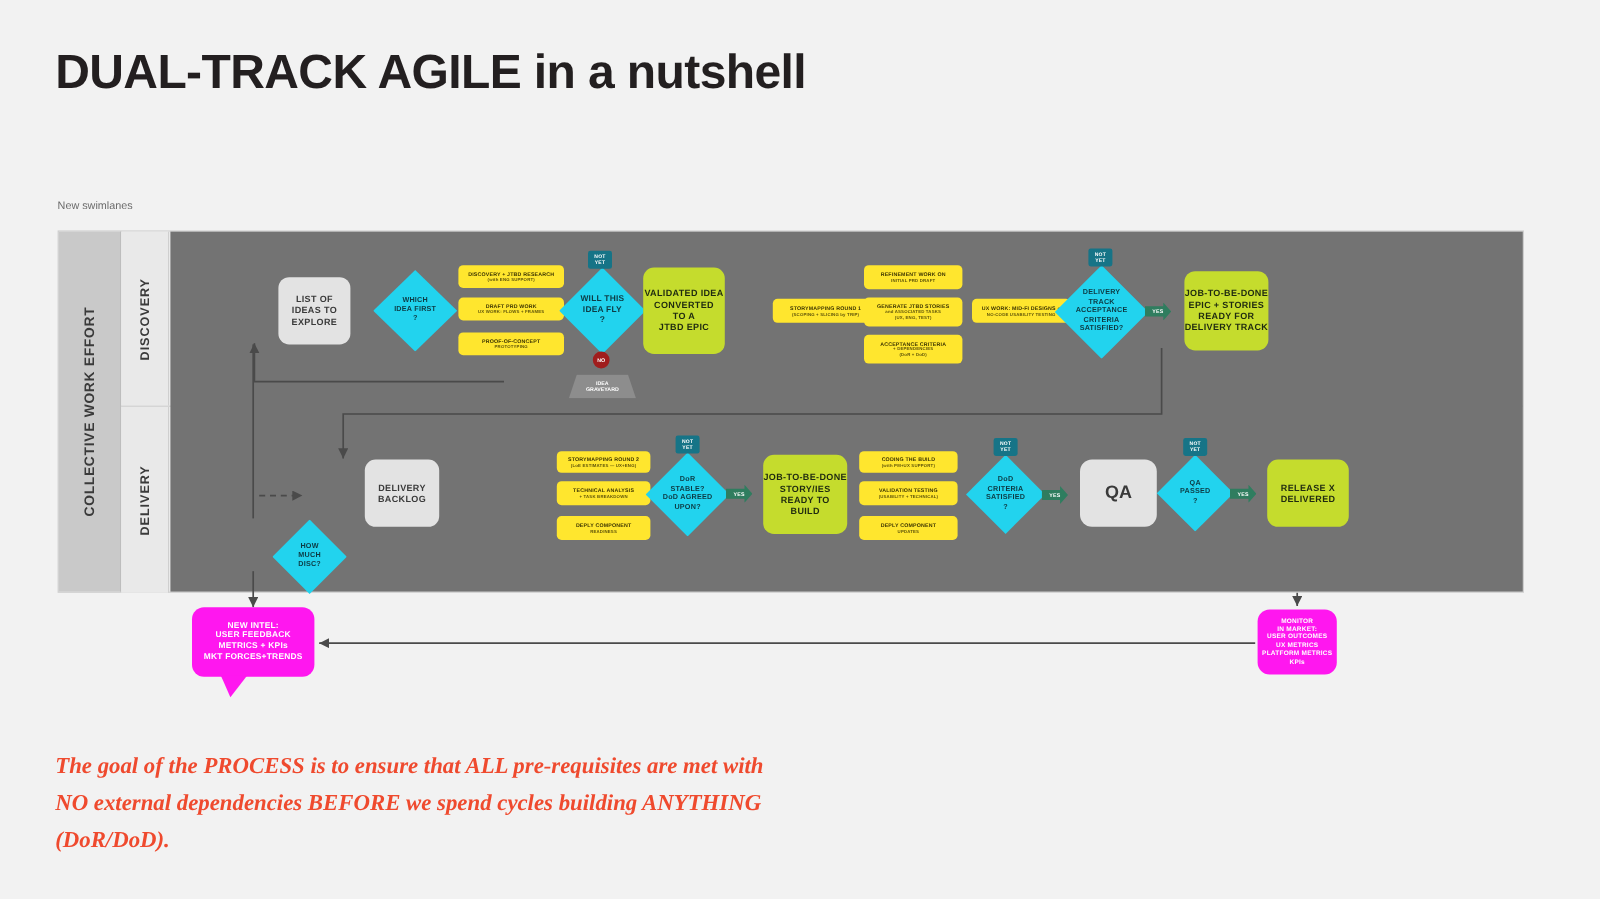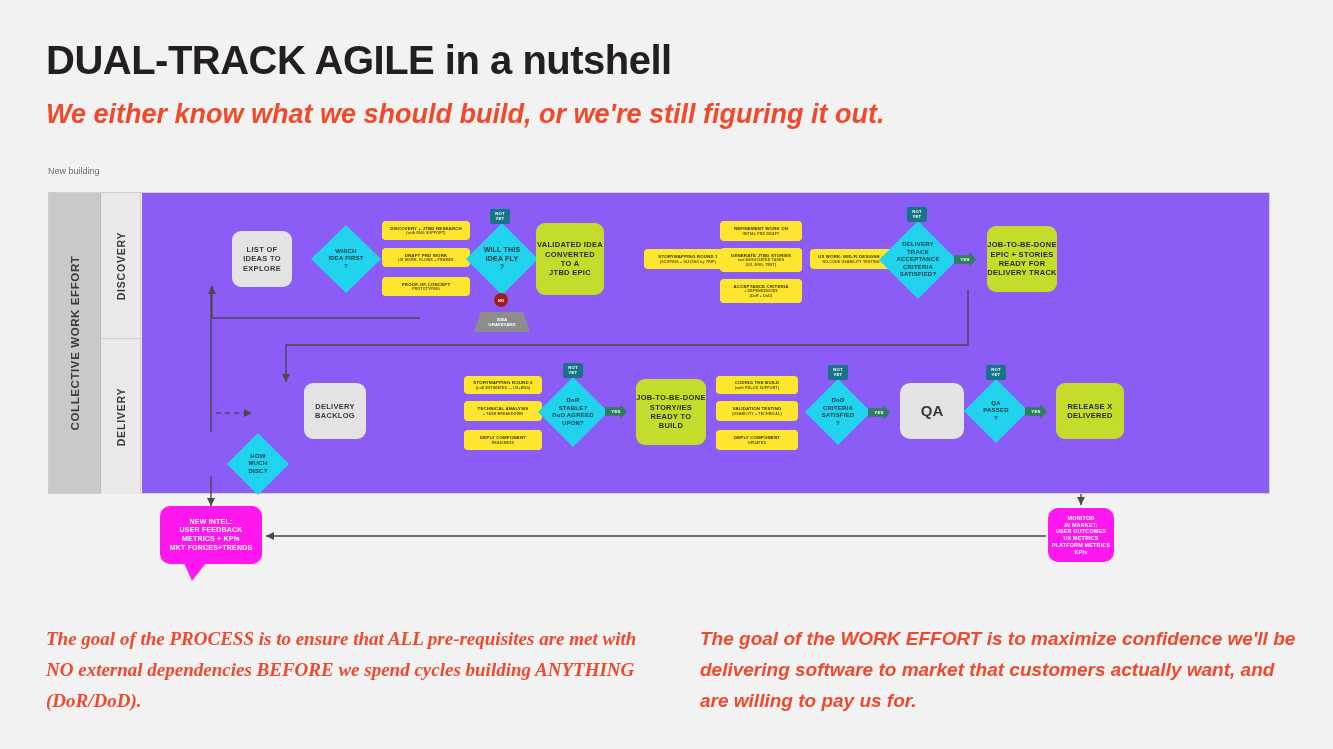--- a/index.html
+++ b/index.html
@@ -50,21 +50,21 @@
     transform:translate(-50%,-50%) rotate(-90deg);
     white-space:nowrap;font-size:10.5px;font-weight:bold;color:#3a3a3a;
     letter-spacing:.8px;
   }
   #lane-discovery{top:0;height:145px;}
   #lane-delivery{top:146px;height:155px;}
   #lane-divider{
     position:absolute;left:52px;right:0;top:145px;height:1px;background:#cfcfcf;
   }
   #lane-canvas{
-    position:absolute;left:93px;top:0;right:0;bottom:0;background:#8b5cf6;
+    position:absolute;left:93px;top:0;right:0;bottom:0;background:#737373;
   }
   .process-tag{
     position:absolute;right:6px;font-size:9.5px;font-weight:bold;
     color:#3a3a3a;letter-spacing:.5px;
   }
   #tag-kanban{top:130px;}
   #tag-scrum{top:150px;}
 
   
   .node{position:absolute;box-sizing:border-box;display:flex;
@@ -121,22 +121,21 @@
   }
   #footer-left{left:46px;top:624px;width:620px;font-family:Liberation Serif, serif;}
   #footer-right{left:700px;top:624px;width:600px;}
 </style>
 </head>
 <body>
 
 <div class="slide">
 
   <div id="title">DUAL-TRACK AGILE in a nutshell</div>
-  <div id="subtitle">We either know what we should build, or we're still figuring it out.</div>
-  <div id="swimlane-note">New building</div>
+  <div id="swimlane-note">New swimlanes</div>
 
   <div id="diagram">
 
     <div id="band-collective">
       <div class="vtext">COLLECTIVE WORK EFFORT</div>
     </div>
 
     <div class="lane-label" id="lane-discovery">
       <div class="vtext">DISCOVERY</div>
     </div>
@@ -373,15 +372,14 @@
   <div class="node n-magenta" style="left:160px;top:506px;width:102px;height:58px;">
     <span>NEW INTEL:<br>USER FEEDBACK<br>METRICS + KPIs<br>MKT FORCES+TRENDS</span>
   </div>
   <div class="tail" style="left:184px;top:563px;"></div>
 
   <div class="node n-magenta" style="left:1048px;top:508px;width:66px;height:54px;font-size:5.4px;">
     <span>MONITOR<br>IN MARKET:<br>USER OUTCOMES<br>UX METRICS<br>PLATFORM METRICS<br>KPIs</span>
   </div>
 
   <div class="footer-text" id="footer-left">The goal of the PROCESS is to ensure that ALL pre-requisites are met with NO external dependencies BEFORE we spend cycles building ANYTHING (DoR/DoD).</div>
-  <div class="footer-text" id="footer-right">The goal of the WORK EFFORT is to maximize confidence we'll be delivering software to market that customers actually want, and are willing to pay us for.</div>
 
 </div>
 
 </body></html>

